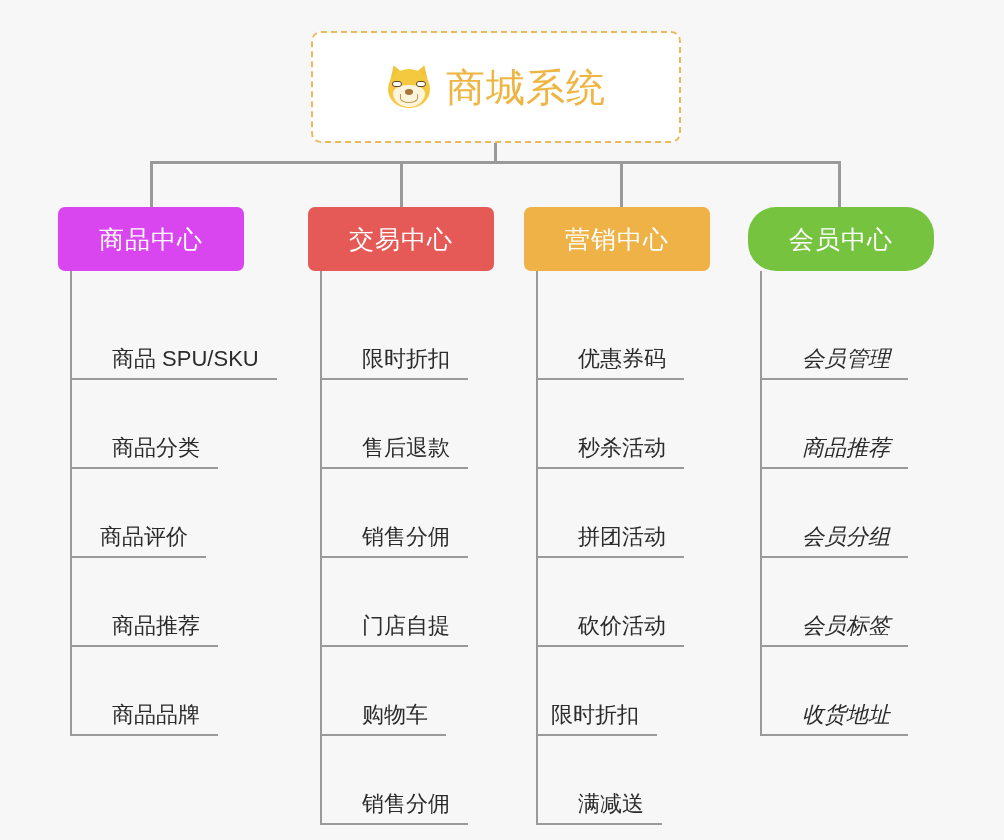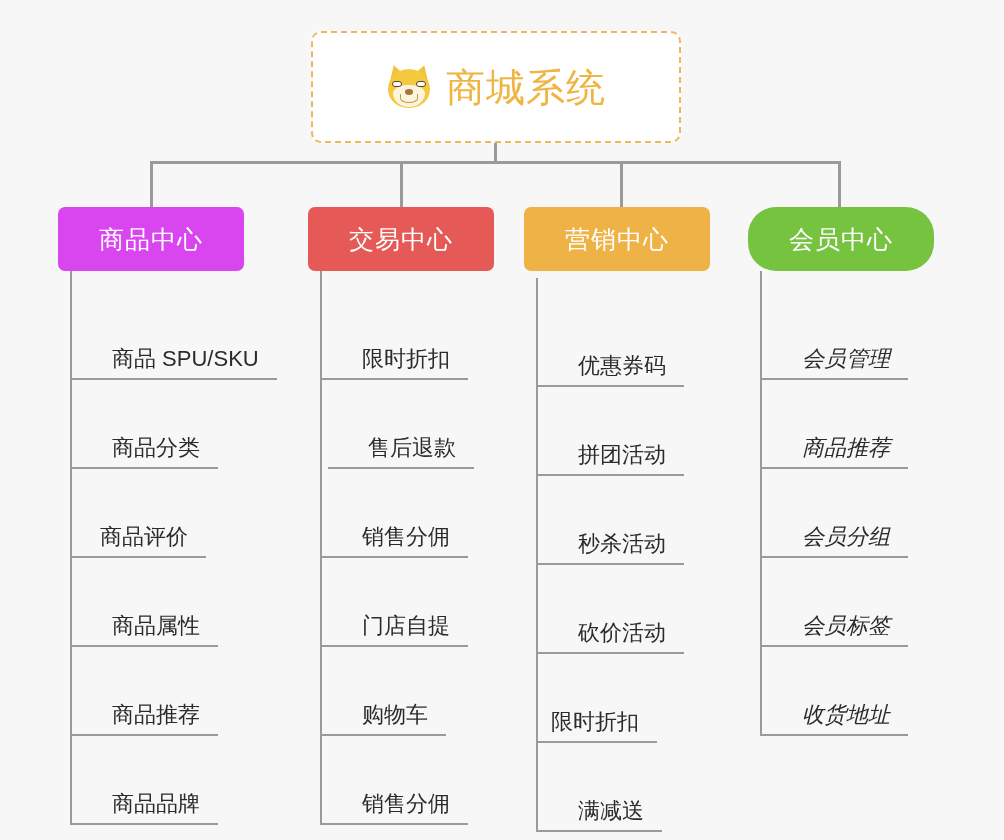--- a/index.html
+++ b/index.html
@@ -199,66 +199,63 @@
       <div class="leaf">
           <span class="leaf-label" style="border-bottom-color: rgb(154, 154, 154);">商品 SPU/SKU</span>
         </div>
       <div class="leaf">
           <span class="leaf-label" style="border-bottom-color: rgb(154, 154, 154);">商品分类</span>
         </div>
       <div class="leaf">
           <span class="leaf-label" style="border-bottom-color: rgb(154, 154, 154); padding-left: 28px;">商品评价</span>
         </div>
       <div class="leaf">
-          <span class="leaf-label" style="border-bottom-color: rgb(154, 154, 154);">商品属性</span>
-        </div>
-      <div class="leaf">
           <span class="leaf-label" style="border-bottom-color: rgb(154, 154, 154);">商品推荐</span>
         </div>
       <div class="leaf">
           <span class="leaf-label" style="border-bottom-color: rgb(154, 154, 154);">商品品牌</span>
         </div>
     </div>
   </div>
 
   <div class="branch branch-1">
     <div class="branch-header" style="background: rgb(229, 90, 86);">交易中心</div>
     <div class="leaf-list" style="border-left-color: rgb(154, 154, 154);">
       <div class="leaf">
           <span class="leaf-label" style="border-bottom-color: rgb(154, 154, 154);">限时折扣</span>
         </div>
       <div class="leaf">
-          <span class="leaf-label" style="border-bottom-color: rgb(154, 154, 154); margin-left: 6px;">售后退款</span>
+          <span class="leaf-label" style="border-bottom-color: rgb(154, 154, 154);">售后退款</span>
         </div>
       <div class="leaf">
           <span class="leaf-label" style="border-bottom-color: rgb(154, 154, 154);">销售分佣</span>
         </div>
       <div class="leaf">
           <span class="leaf-label" style="border-bottom-color: rgb(154, 154, 154);">门店自提</span>
         </div>
       <div class="leaf">
           <span class="leaf-label" style="border-bottom-color: rgb(154, 154, 154);">购物车</span>
         </div>
       <div class="leaf">
           <span class="leaf-label" style="border-bottom-color: rgb(154, 154, 154);">销售分佣</span>
         </div>
     </div>
   </div>
 
   <div class="branch branch-2">
     <div class="branch-header" style="background: rgb(238, 178, 70);">营销中心</div>
-    <div class="leaf-list" style="border-left-color: rgb(154, 154, 154); margin-top: 7px;">
+    <div class="leaf-list" style="border-left-color: rgb(154, 154, 154);">
       <div class="leaf">
           <span class="leaf-label" style="border-bottom-color: rgb(154, 154, 154);">优惠券码</span>
         </div>
       <div class="leaf">
+          <span class="leaf-label" style="border-bottom-color: rgb(154, 154, 154);">秒杀活动</span>
+        </div>
+      <div class="leaf">
           <span class="leaf-label" style="border-bottom-color: rgb(154, 154, 154);">拼团活动</span>
-        </div>
-      <div class="leaf">
-          <span class="leaf-label" style="border-bottom-color: rgb(154, 154, 154);">秒杀活动</span>
         </div>
       <div class="leaf">
           <span class="leaf-label" style="border-bottom-color: rgb(154, 154, 154);">砍价活动</span>
         </div>
       <div class="leaf">
           <span class="leaf-label" style="border-bottom-color: rgb(154, 154, 154); padding-left: 13px;">限时折扣</span>
         </div>
       <div class="leaf">
           <span class="leaf-label" style="border-bottom-color: rgb(154, 154, 154);">满减送</span>
         </div>

